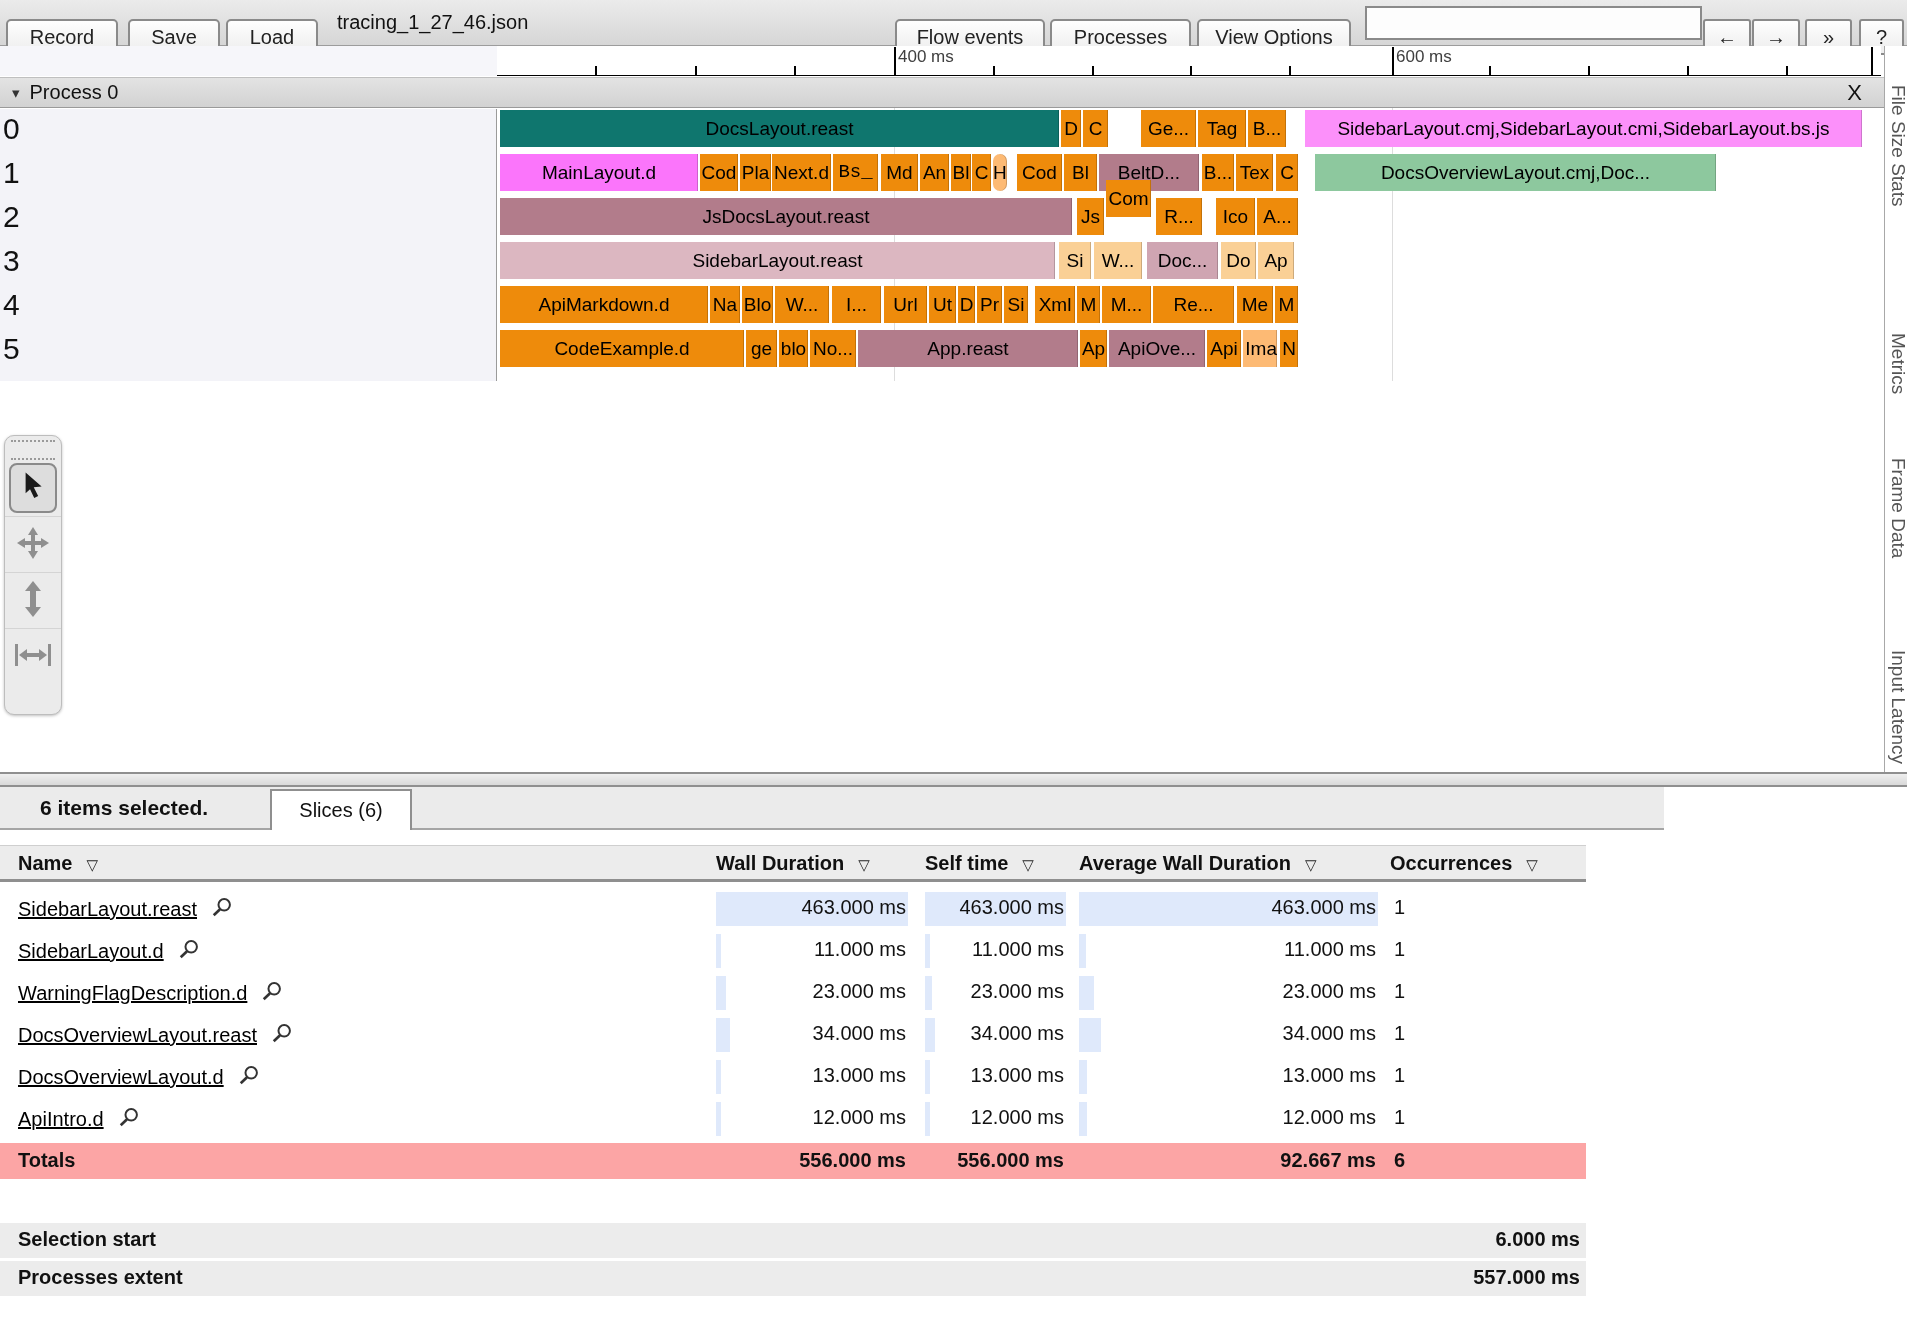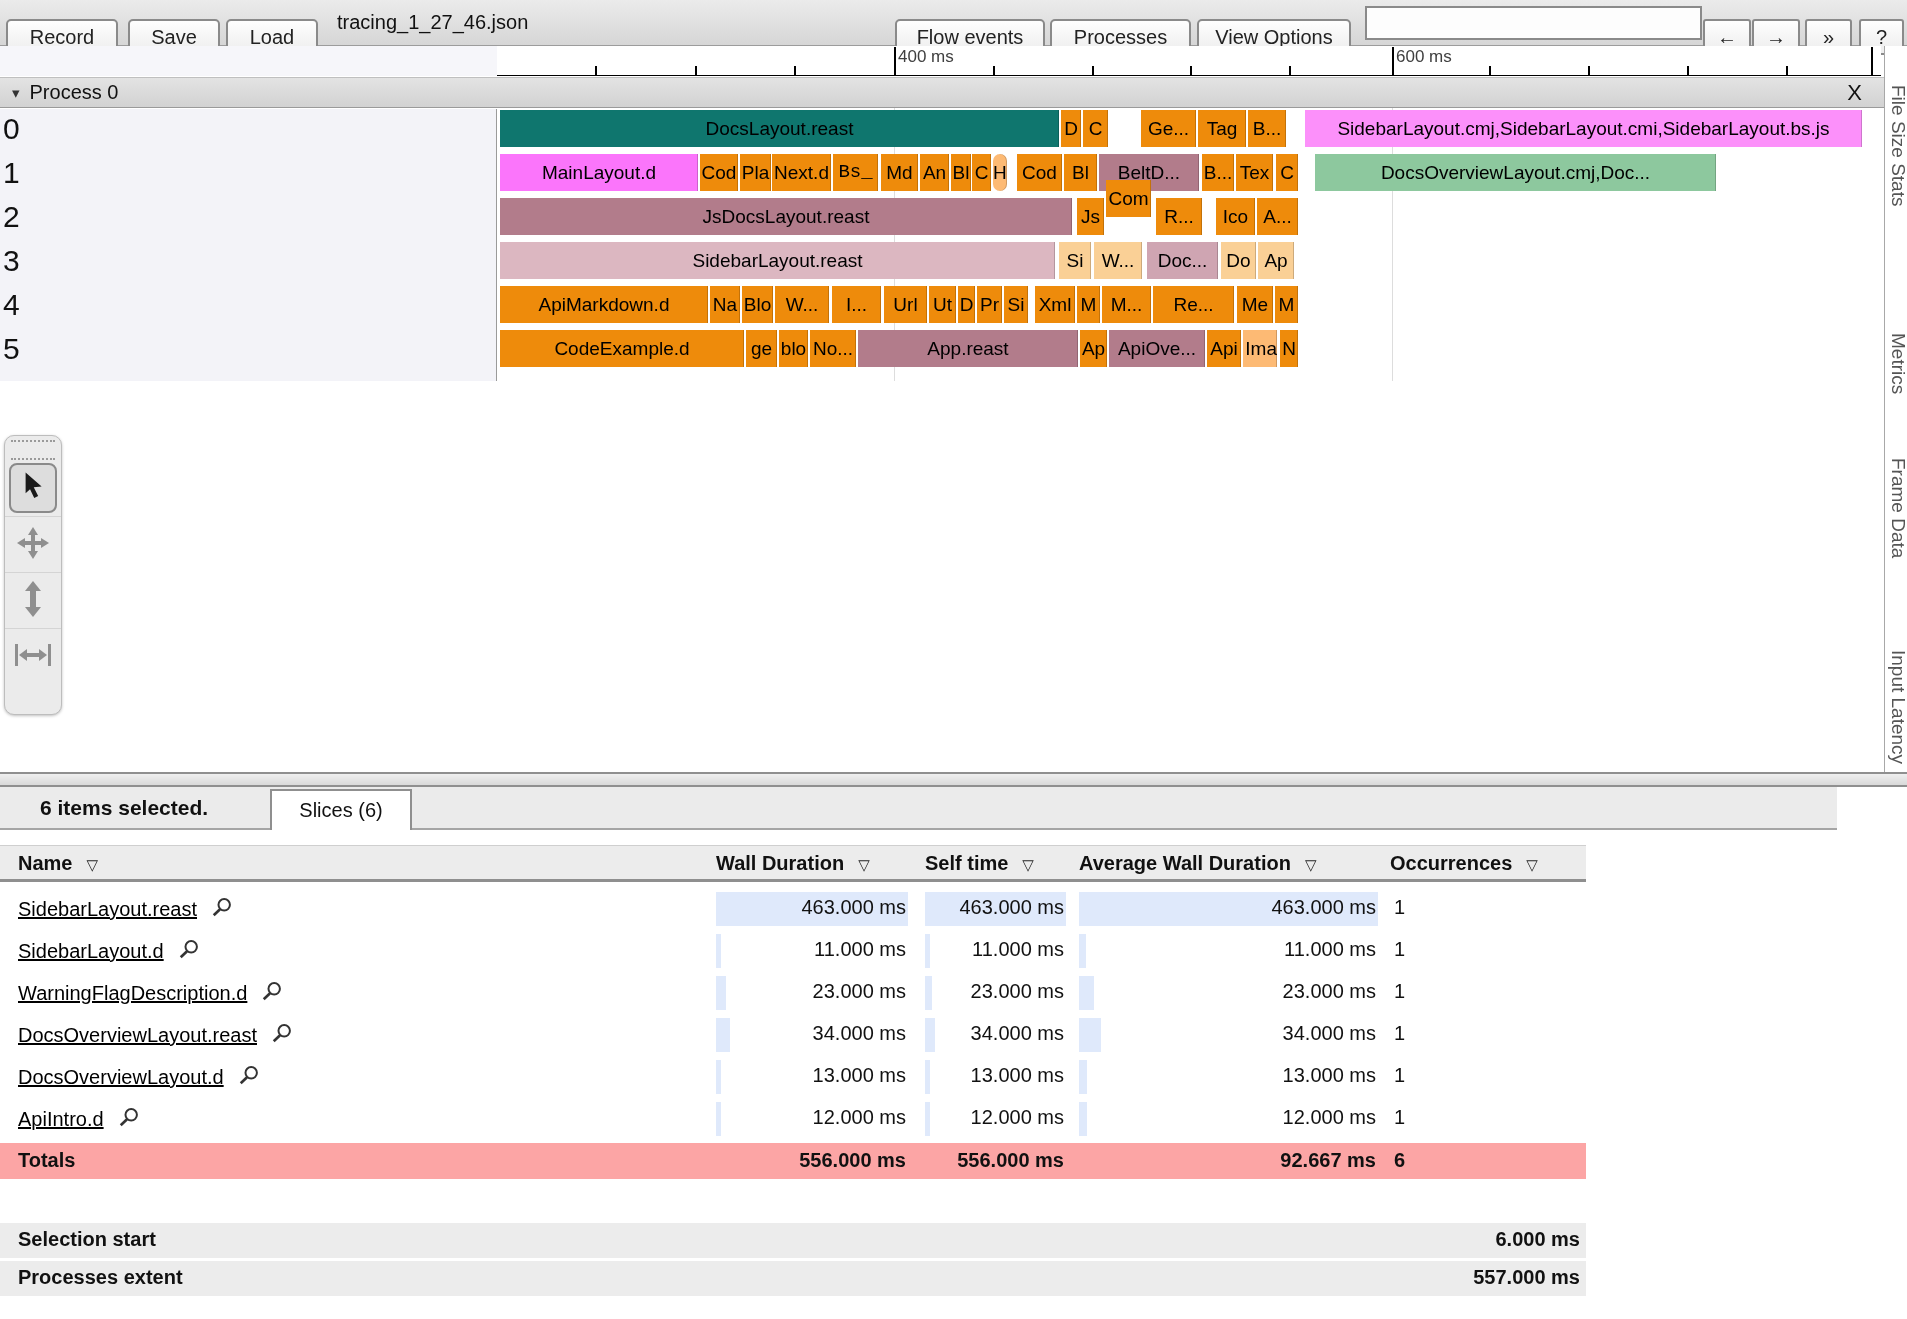--- a/index.html
+++ b/index.html
@@ -53,21 +53,21 @@
   
   .sidebar { position:absolute; left:1884px; top:46px; width:23px; height:726px;
              background:#fff; border-left:1px solid #a8a8a8; }
   .vtab { position:absolute; left:2px; writing-mode:vertical-rl; font-size:19px; color:#555; white-space:nowrap; cursor:default; }
 
   
   .splitter { position:absolute; left:0; top:772px; width:1907px; height:15px;
               background:linear-gradient(#efefef,#d9d9d9); border-top:2px solid #8f8f8f; border-bottom:2px solid #8f8f8f; }
 
   
-  .panelbar { position:absolute; left:0; top:787px; width:1837px; height:43px;
+  .panelbar { position:absolute; left:0; top:787px; width:1664px; height:43px;
               background:#ebebeb; border-bottom:2px solid #a5a5a5; }
   .selcount { position:absolute; left:40px; top:9px; font-size:21px; font-weight:bold; }
   .slicetab { position:absolute; left:270px; top:2px; height:41px; min-width:142px;
               background:#fff; border:2px solid #8f8f8f; border-bottom:none;
               display:flex; align-items:center; justify-content:center; font-size:20px; padding:0 18px; }
 
   .thead { position:absolute; left:0; top:845px; width:1586px; height:37px; background:#ececec;
            border-top:1px solid #cfcfcf; border-bottom:3px solid #8f8f8f; font-weight:bold; font-size:20px; }
   .hcell { position:absolute; top:6px; white-space:nowrap; }
   .sorttri { font-size:15px; font-weight:normal; color:#222; margin-left:14px; }

